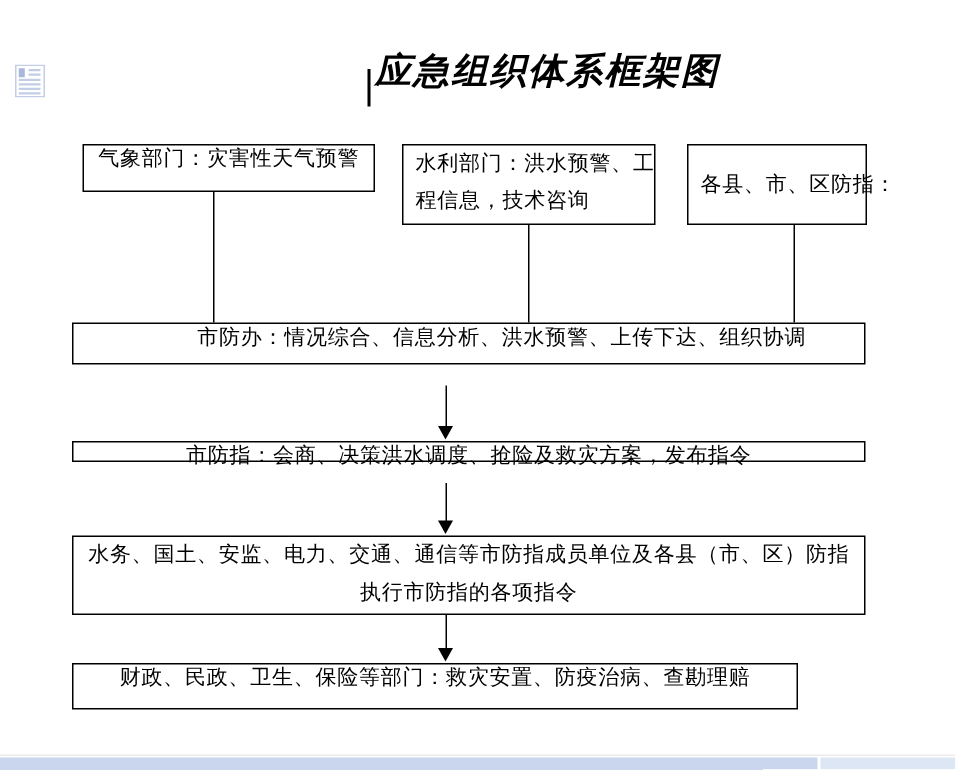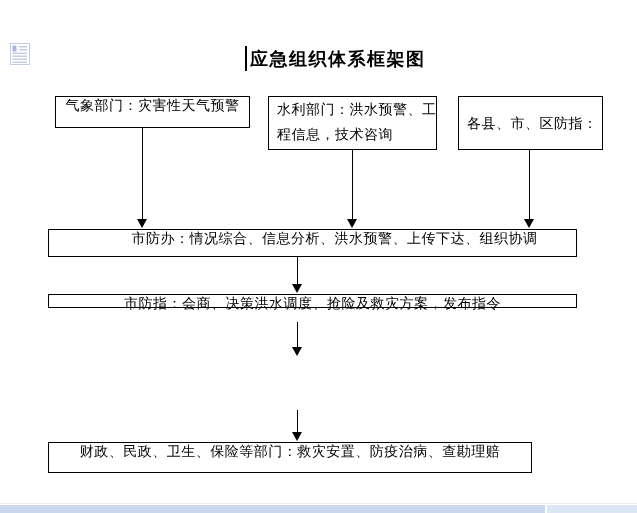--- a/index.html
+++ b/index.html
@@ -5,34 +5,34 @@
   html,body{margin:0;padding:0;background:#fff;}
   .page{
     position:relative;width:637px;height:513px;background:#ffffff;
     font-family:"DejaVu Sans",sans-serif;color:#000;overflow:hidden;
   }
   
   .margin-icon{position:absolute;left:10px;top:43px;width:20px;height:22px;}
   
   .text-cursor{position:absolute;left:245px;top:46px;width:2px;height:25px;background:#000;}
   .doc-title{
-    position:absolute;left:250px;top:45px;height:27px;line-height:27px;
-    font-size:18px;font-weight:bold;letter-spacing:1.5px;white-space:nowrap;
+    position:absolute;left:250px;top:34px;height:27px;line-height:27px;
+    font-size:24px;font-weight:bold;letter-spacing:1.5px;white-space:nowrap;font-style:italic;
   }
   
   .fbox{position:absolute;border:1.5px solid #000;background:#fff;box-sizing:border-box;
         font-size:14px;letter-spacing:0.5px;}
   .fbox .ln{white-space:nowrap;}
   .center{display:flex;flex-direction:column;justify-content:flex-start;align-items:center;text-align:center;}
   .leftal{display:flex;flex-direction:column;justify-content:center;padding-left:8px;}
   .leftal .ln{line-height:25px;}
   .box-met{left:55px;top:96px;width:195px;height:32px;}
   .box-wat{left:268px;top:96px;width:169px;height:54px;font-family:Liberation Mono, monospace;}
-  .box-cty{left:458px;top:96px;width:145px;height:54px;}
-  .box-w1{left:48px;top:229px;width:529px;height:28px;padding-left:44px;}
+  .box-cty{left:458px;top:96px;width:120px;height:54px;}
+  .box-w1{left:48px;top:215px;width:529px;height:28px;padding-left:44px;}
   .box-w2{left:48px;top:294px;width:529px;height:14px;}
   .box-w3{left:48px;top:357px;width:529px;height:53px;}
   .box-w3 .ln{line-height:25px;}
   .box-w4{left:48px;top:442px;width:484px;height:31px;}
   
   .stem{position:absolute;width:1.5px;background:#000;}
   .ahead{position:absolute;width:0;height:0;border-left:5px solid transparent;
          border-right:5px solid transparent;border-top:9px solid #000;}
   
   .hscroll{position:absolute;left:0;top:503px;width:637px;height:10px;background:#fff;}
@@ -96,20 +96,24 @@
 
   <div class="fbox center box-w2">
     <div class="ln">市防指：会商、决策洪水调度、抢险及救灾方案，发布指令</div>
   </div>
 
   <div>
     <div class="stem" style="left:296.5px;top:322px;height:26px;"></div>
     <div class="ahead" style="left:292px;top:347px;"></div>
   </div>
 
+  <div class="fbox center box-w3">
+    <div class="ln">水务、国土、安监、电力、交通、通信等市防指成员单位及各县（市、区）防指</div>
+    <div class="ln">执行市防指的各项指令</div>
+  </div>
 
   <div>
     <div class="stem" style="left:296.5px;top:410px;height:23px;"></div>
     <div class="ahead" style="left:292px;top:432px;"></div>
   </div>
 
   <div class="fbox center box-w4">
     <div class="ln">财政、民政、卫生、保险等部门：救灾安置、防疫治病、查勘理赔</div>
   </div>
 

